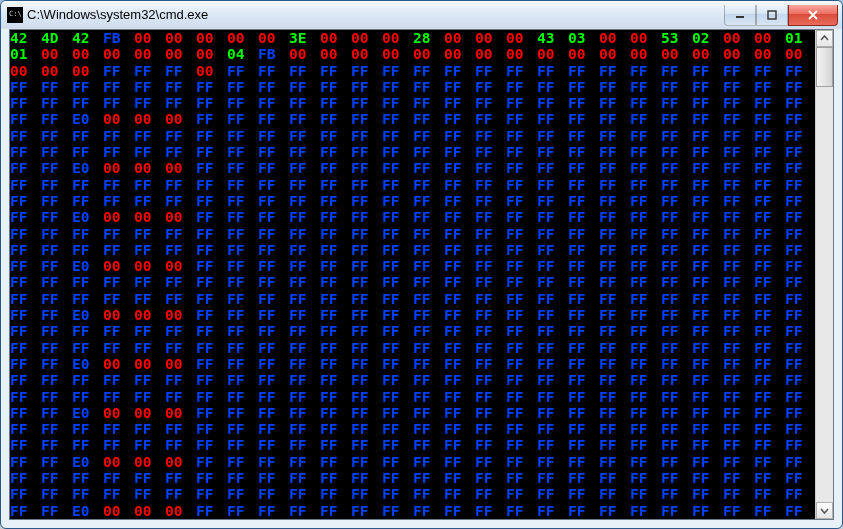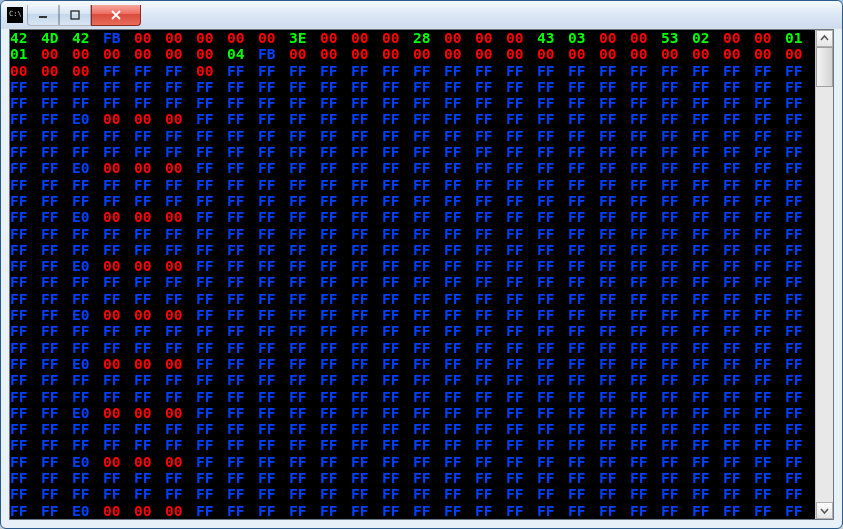--- a/index.html
+++ b/index.html
@@ -29,20 +29,21 @@
 <body>
 
 <div class="window">
   <div class="titlebar glass">
     <div class="title-icon">
       <svg width="16" height="16" viewBox="0 0 16 16">
         <rect x="0" y="0" width="16" height="16" fill="#000"></rect>
         <text x="2" y="9" font-family="monospace" font-size="7" fill="#ccc">C:\</text>
       </svg>
     </div>
+    <div class="title-text">C:\Windows\system32\cmd.exe</div>
     <div class="ctl-group">
       <div class="ctl" title="Minimize">
         <svg width="10" height="10">
             <rect x="1" y="6" width="8" height="2" fill="#333"></rect>
           </svg>
       </div>
       <div class="ctl" title="Maximize">
         <svg width="10" height="10">
             <rect x="1" y="1" width="8" height="8" fill="none" stroke="#333" stroke-width="1.4"></rect>
           </svg>

